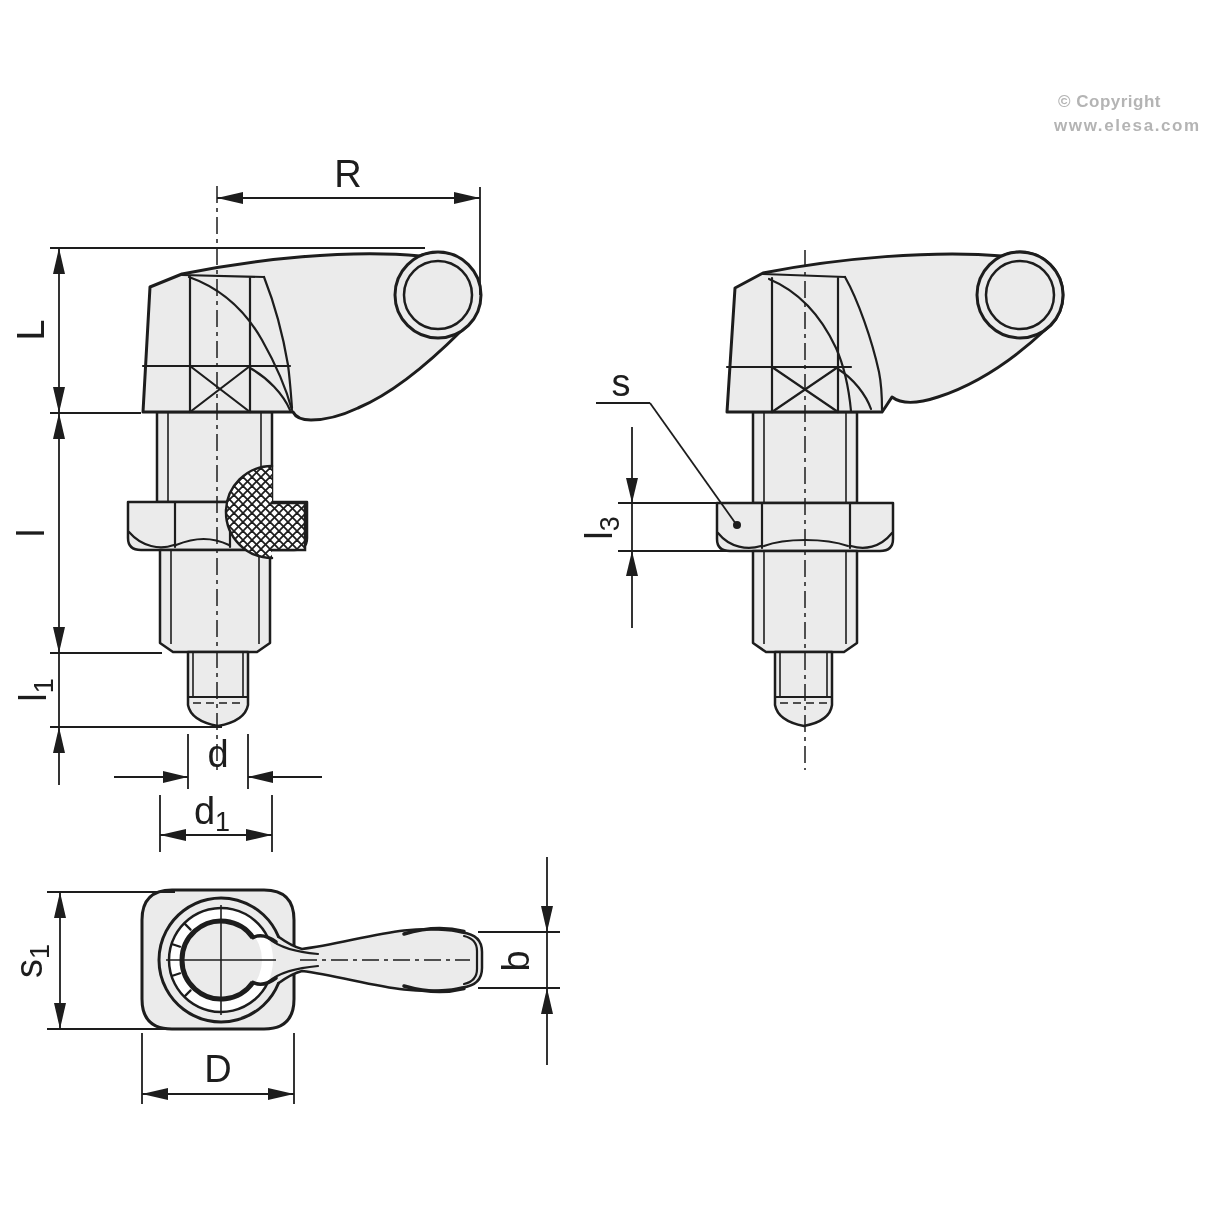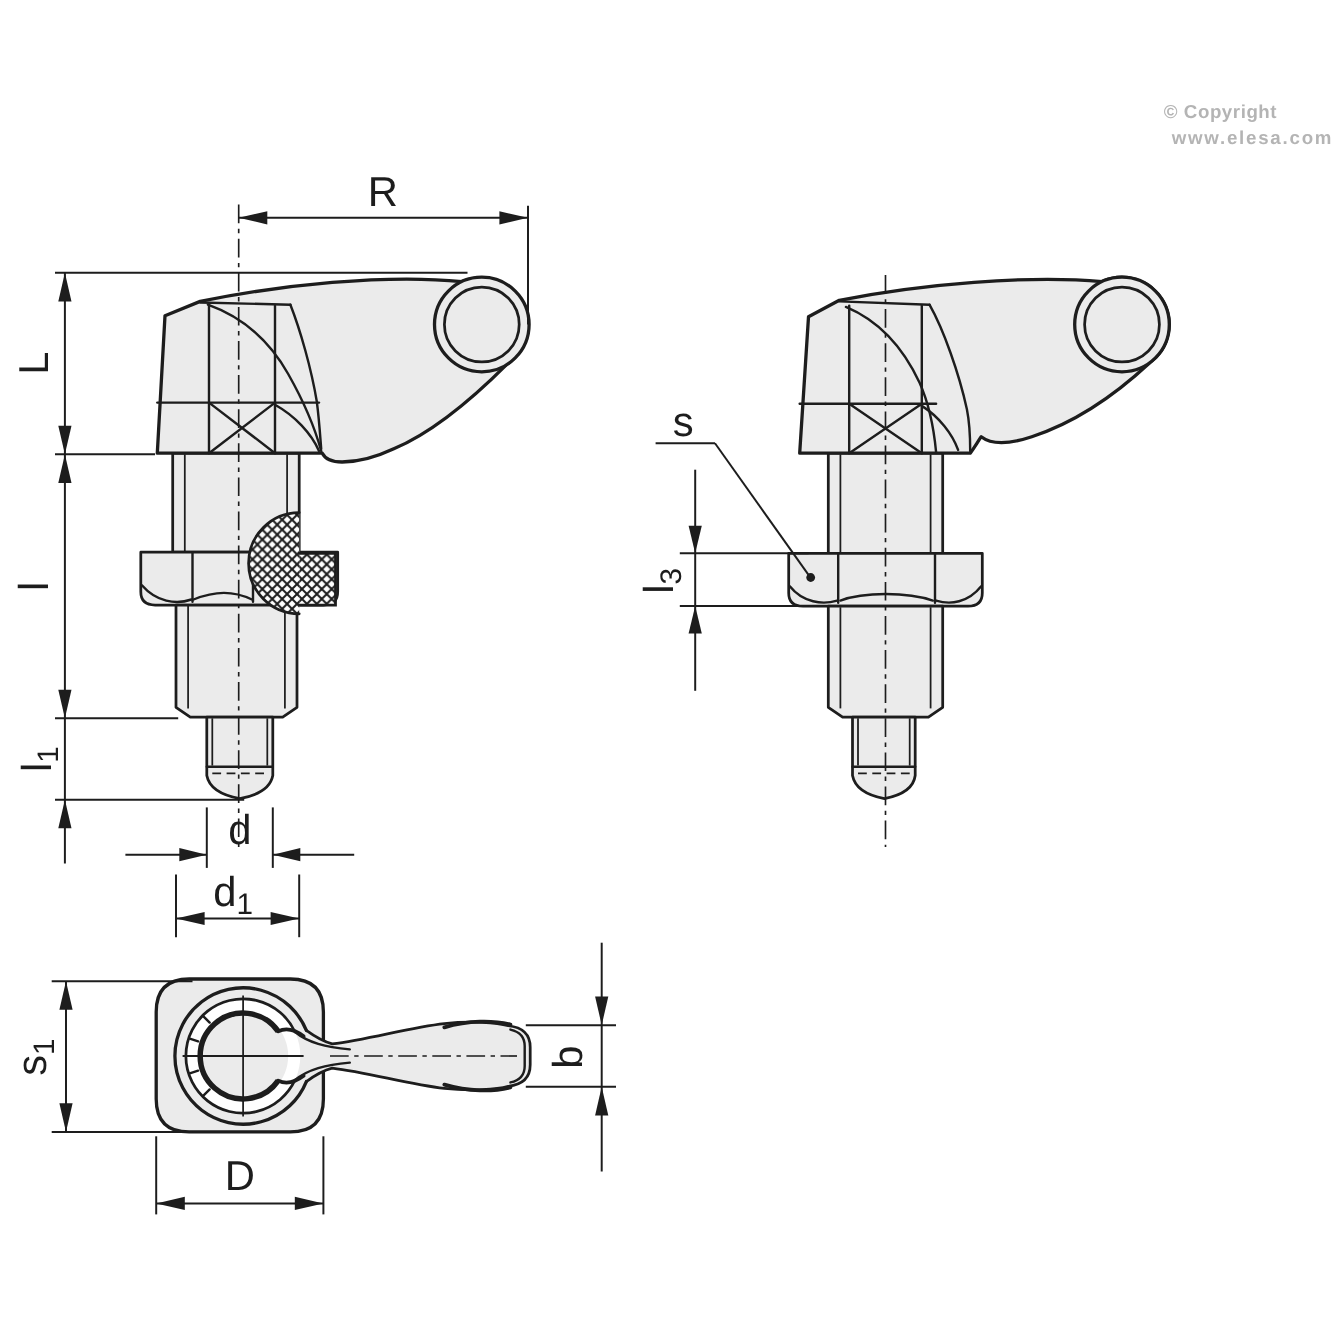--- a/index.html
+++ b/index.html
@@ -28,21 +28,21 @@
   .dot  {fill:var(--line);}
   .cthick{fill:none;stroke:var(--line);stroke-width:5;}
   .wedge{fill:none;stroke:var(--line);stroke-width:3.5;stroke-linecap:round;}
   .dimtext{font-size:38px;fill:var(--line);}
   .sub{font-size:27px;}
   
   .logo{position:absolute;left:1050px;top:92px;width:162px;text-align:left;}
   .logo .copy{color:var(--logo-gray);font-size:17px;font-weight:bold;letter-spacing:.5px;margin:0 0 0 8px;}
   .logo .brand{color:var(--brand-gray);font-size:52px;font-weight:bold;letter-spacing:-2px;line-height:1.05;margin:2px 0 0 4px;}
   .logo .brand sup{font-size:16px;letter-spacing:0;}
-  .logo .web{color:var(--logo-gray);font-size:17px;font-weight:bold;letter-spacing:1.6px;margin:4px 0 0 4px;text-align:right;}
+  .logo .web{color:var(--logo-gray);font-size:17px;font-weight:bold;letter-spacing:1.6px;margin:4px 0 0 4px;}
 </style>
 </head>
 <body>
 
 <div class="stage">
 
 <svg width="1214" height="1214" viewBox="0 0 1214 1214">
   <defs>
     <pattern id="hatch" width="9" height="9" patternUnits="userSpaceOnUse">
       <path d="M0,0 L9,9" stroke="#1d1d1d" stroke-width="1.8"></path>

